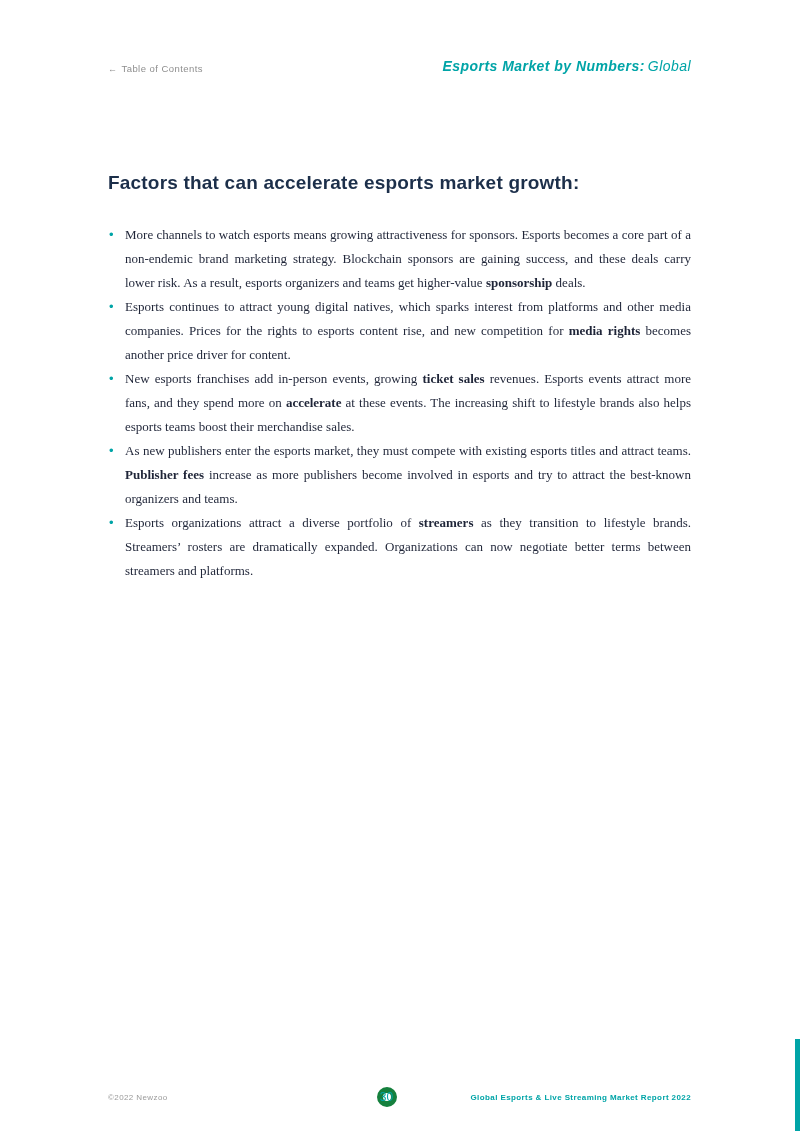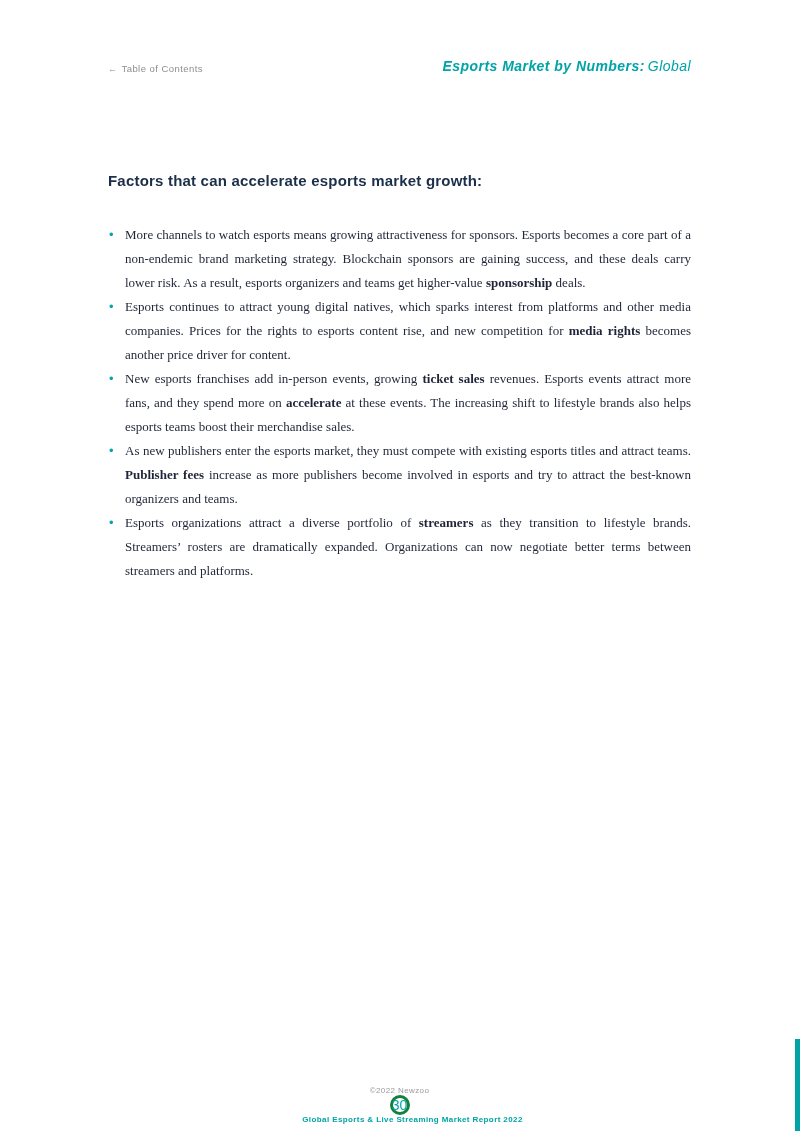--- a/index.html
+++ b/index.html
@@ -34,21 +34,21 @@
     color: #00A4A7;
     font-style: italic;
   }
   .section-label .bold { font-weight: 700; }
   .section-label .light { font-weight: 400; margin-left: 3px; }
 
   
   .page-heading {
     position: absolute;
     top: 172px; left: 108px; right: 109px;
-    font-size: 15px;
+    font-size: 19px;
     font-weight: 600;
     letter-spacing: 0.2px;
     color: #1C2F4A;
   }
 
   
   .bullet-list {
     position: absolute;
     top: 223px; left: 108px;
     width: 583px;
@@ -75,37 +75,36 @@
   .bullet-list strong { font-weight: 700; }
 
   
   .footer-bar {
     position: absolute;
     top: 1086px; left: 108px; right: 109px;
     height: 22px;
     display: flex;
     align-items: center;
     justify-content: space-between;
-    flex-direction: column;
   }
   .footer-left {
     flex: 1;
     text-align: left;
     font-size: 8px;
     letter-spacing: 0.4px;
     color: #9A9A9A;
   }
   .page-num {
     width: 20px; height: 20px;
-    border: 3px solid #15803d;
+    border: 6px solid #15803d;
     border-radius: 50%;
     display: flex;
     align-items: center;
     justify-content: center;
-    font-size: 14px;
+    font-size: 12px;
     color: #00A4A7;
     flex: 0 0 auto;
   }
   .footer-right {
     flex: 1;
     text-align: right;
     font-size: 8px;
     font-weight: 700;
     letter-spacing: 0.4px;
     color: #00A4A7;

